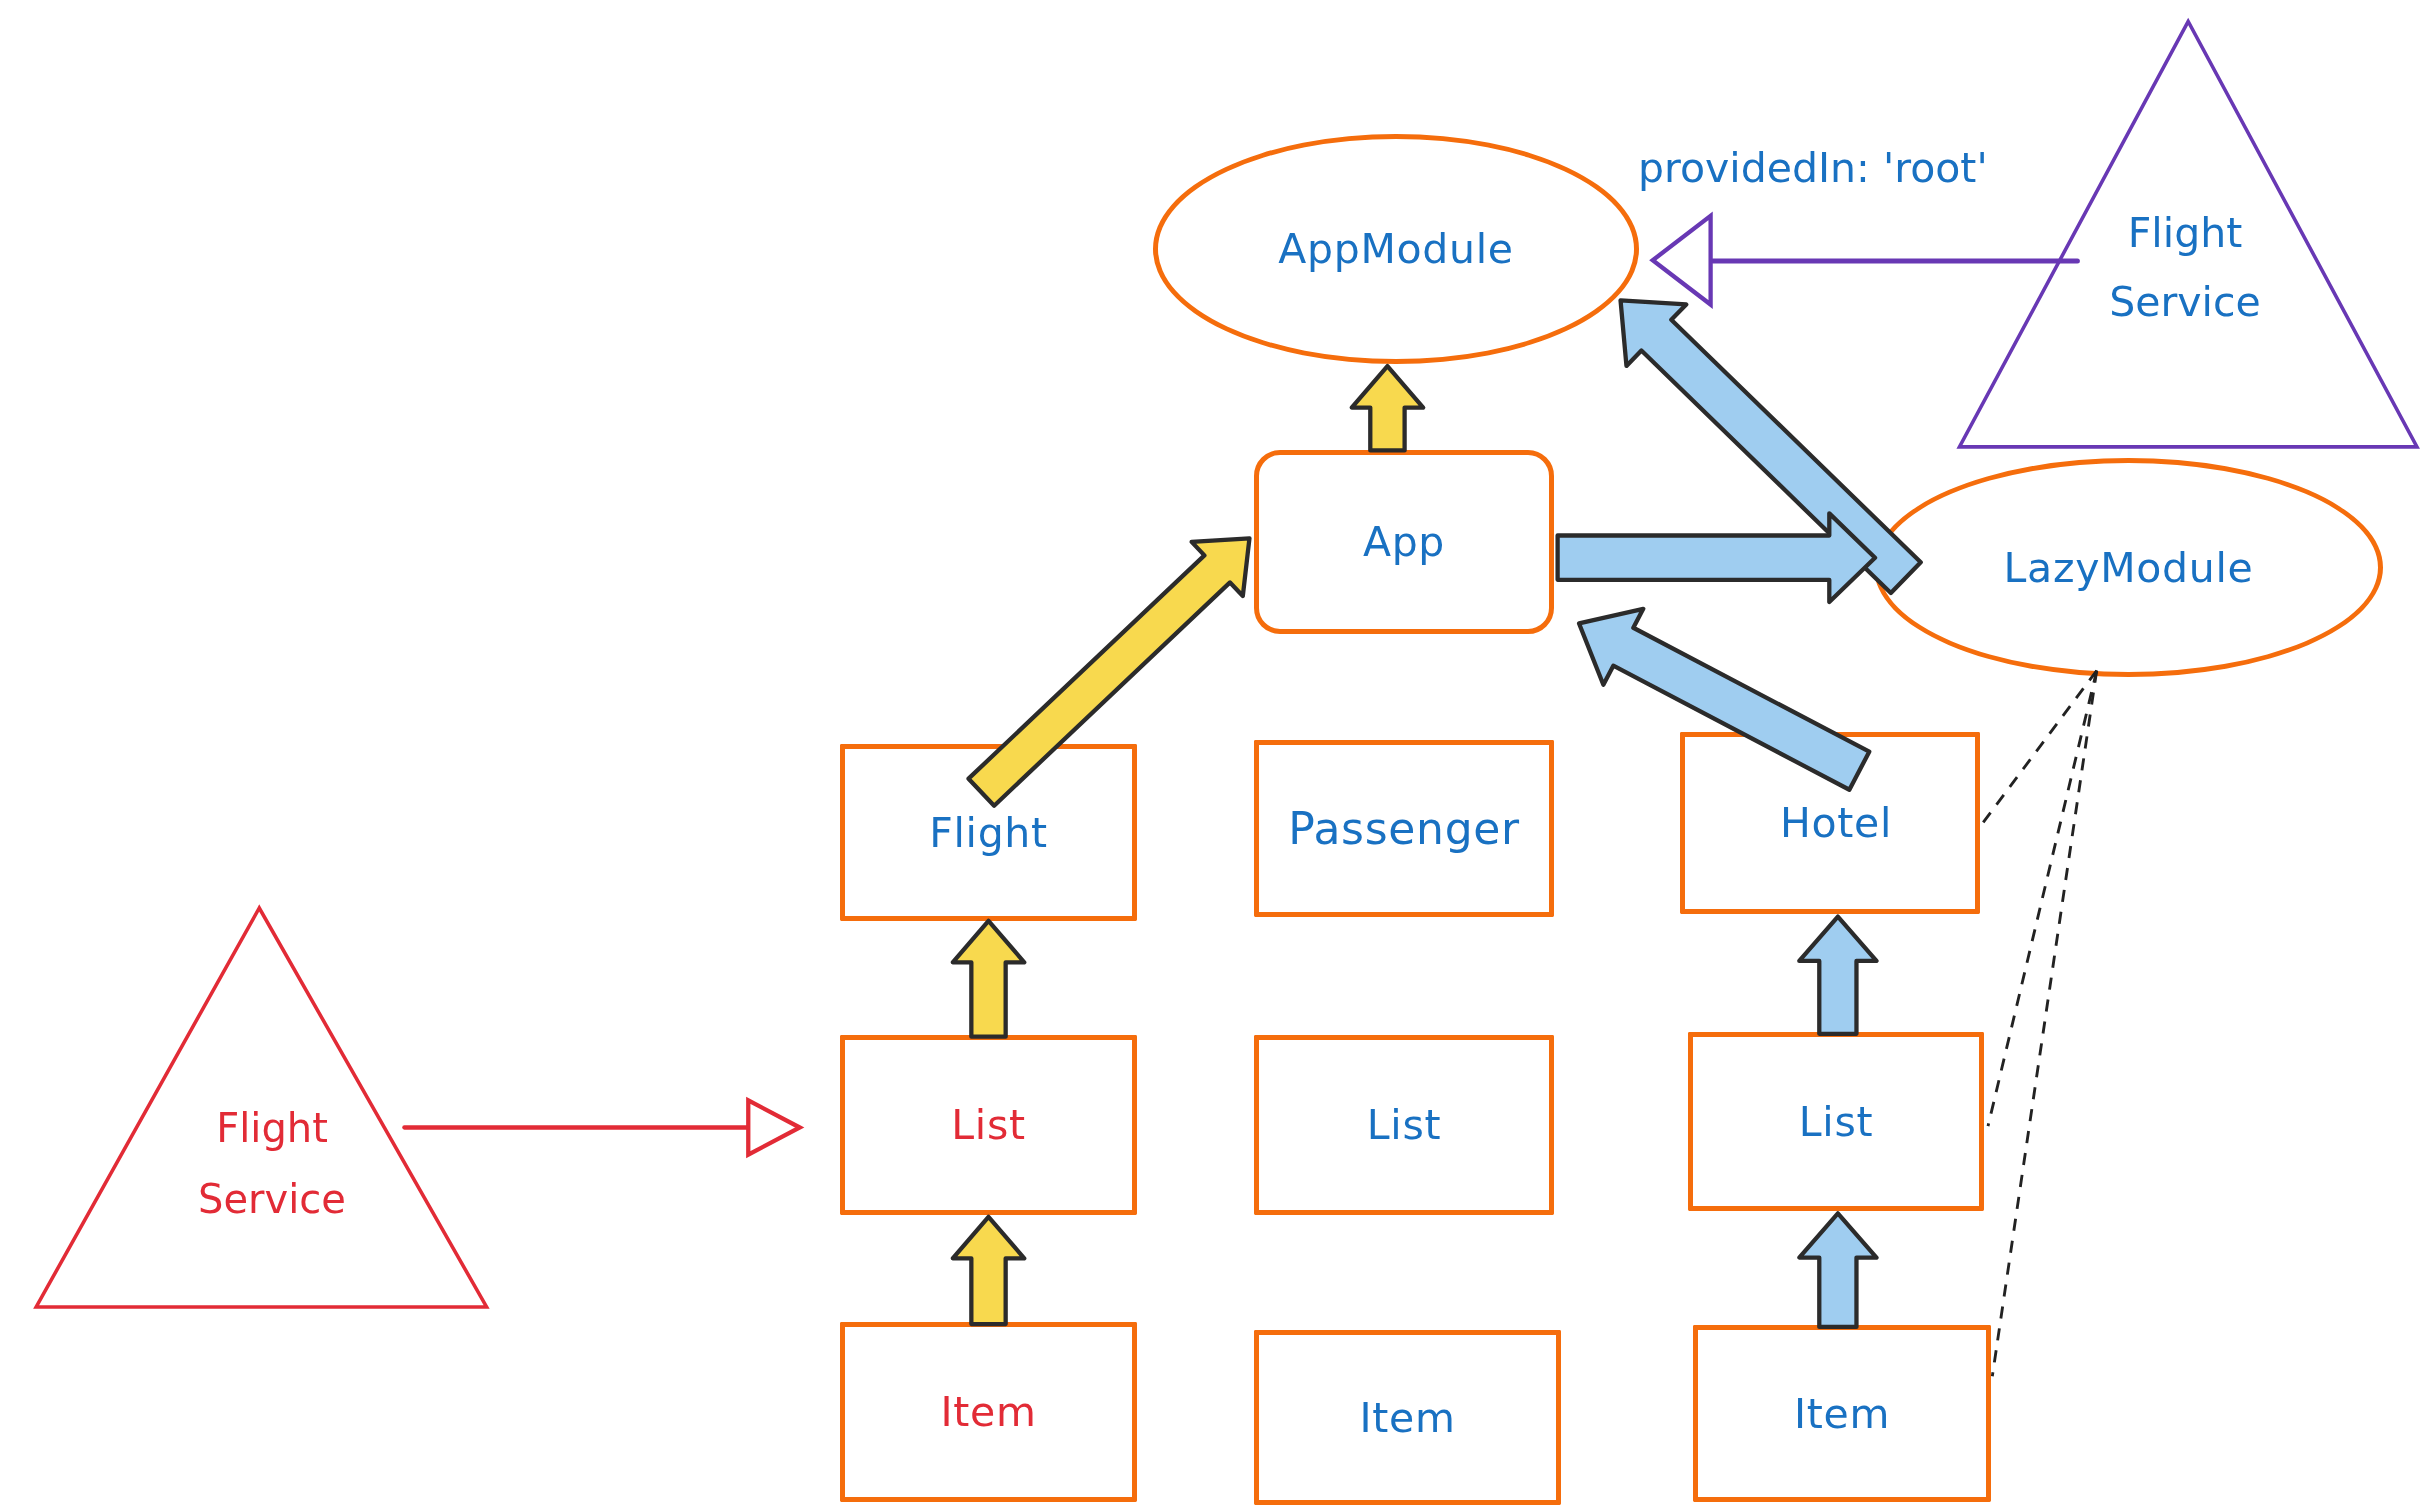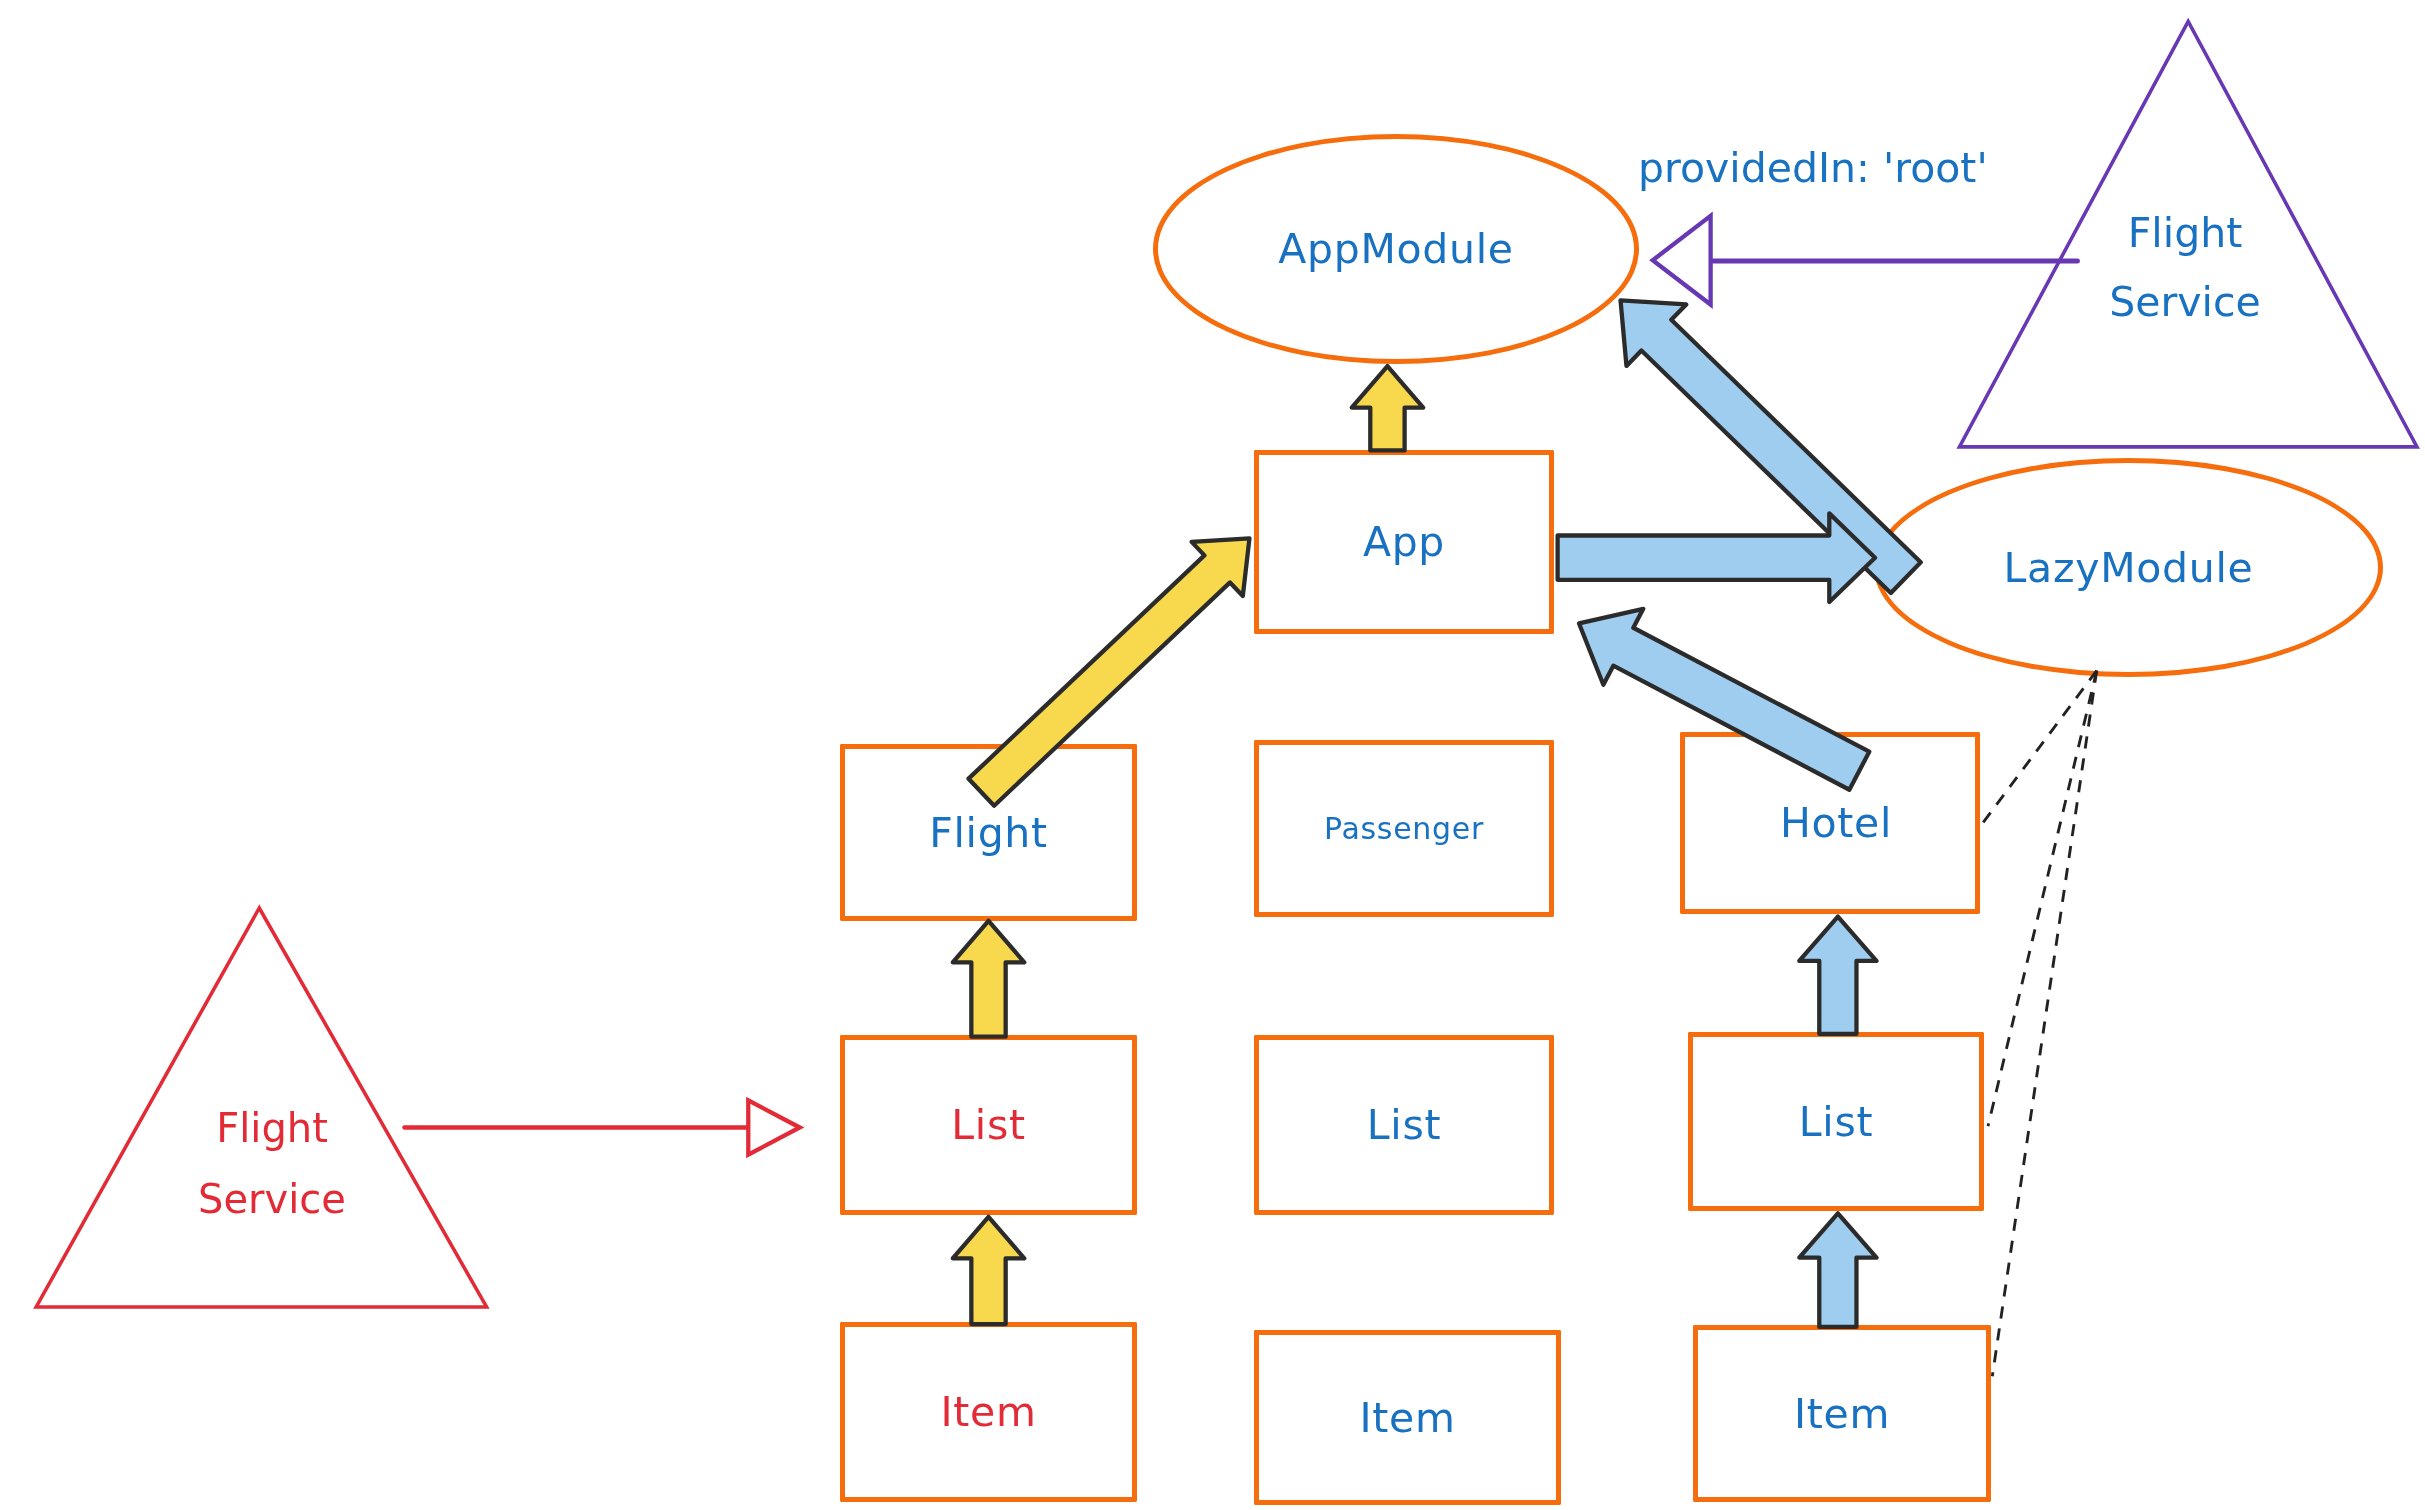--- a/index.html
+++ b/index.html
@@ -30,21 +30,21 @@
   }
   .rect{border-radius:1.4px;}
   .ellipse{border-radius:50%;}
   .lbl{
     font-size:41px;
     color:var(--text-blue);
     letter-spacing:0.7px;
     white-space:nowrap;
   }
   .lbl.red{color:var(--text-red);}
-  .lbl.small{font-size:30px;}
+  .lbl.small{font-size:44px;}
   .floating-text{
     position:absolute;
     font-size:41px;
     color:var(--text-blue);
     white-space:pre-line;
     line-height:1.6;
   }
   .floating-text.center{text-align:center;}
   .floating-text.red{color:var(--text-red);}
   .floating-text.annot{font-size:37px;line-height:1.62;}
@@ -72,21 +72,21 @@
 <div id="canvas">
 
   <div class="node ellipse" style="left:1153px;top:134px;width:486px;height:230px;">
     <span class="lbl">AppModule</span>
   </div>
 
   <div class="node ellipse" style="left:1874px;top:458px;width:509px;height:219px;justify-content:center;">
     <span class="lbl">LazyModule</span>
   </div>
 
-  <div class="node rect" style="left:1254px;top:450px;width:300px;height:184px;">
+  <div class="node rect" style="left:1254px;top:450px;width:300px;height:184px;border-radius:26px;">
     <span class="lbl">App</span>
   </div>
 
   <div class="node rect" style="left:840px;top:744px;width:297px;height:177px;">
     <span class="lbl">Flight</span>
   </div>
 
   <div class="node rect" style="left:1254px;top:740px;width:300px;height:177px;">
     <span class="lbl small">Passenger</span>
   </div>

